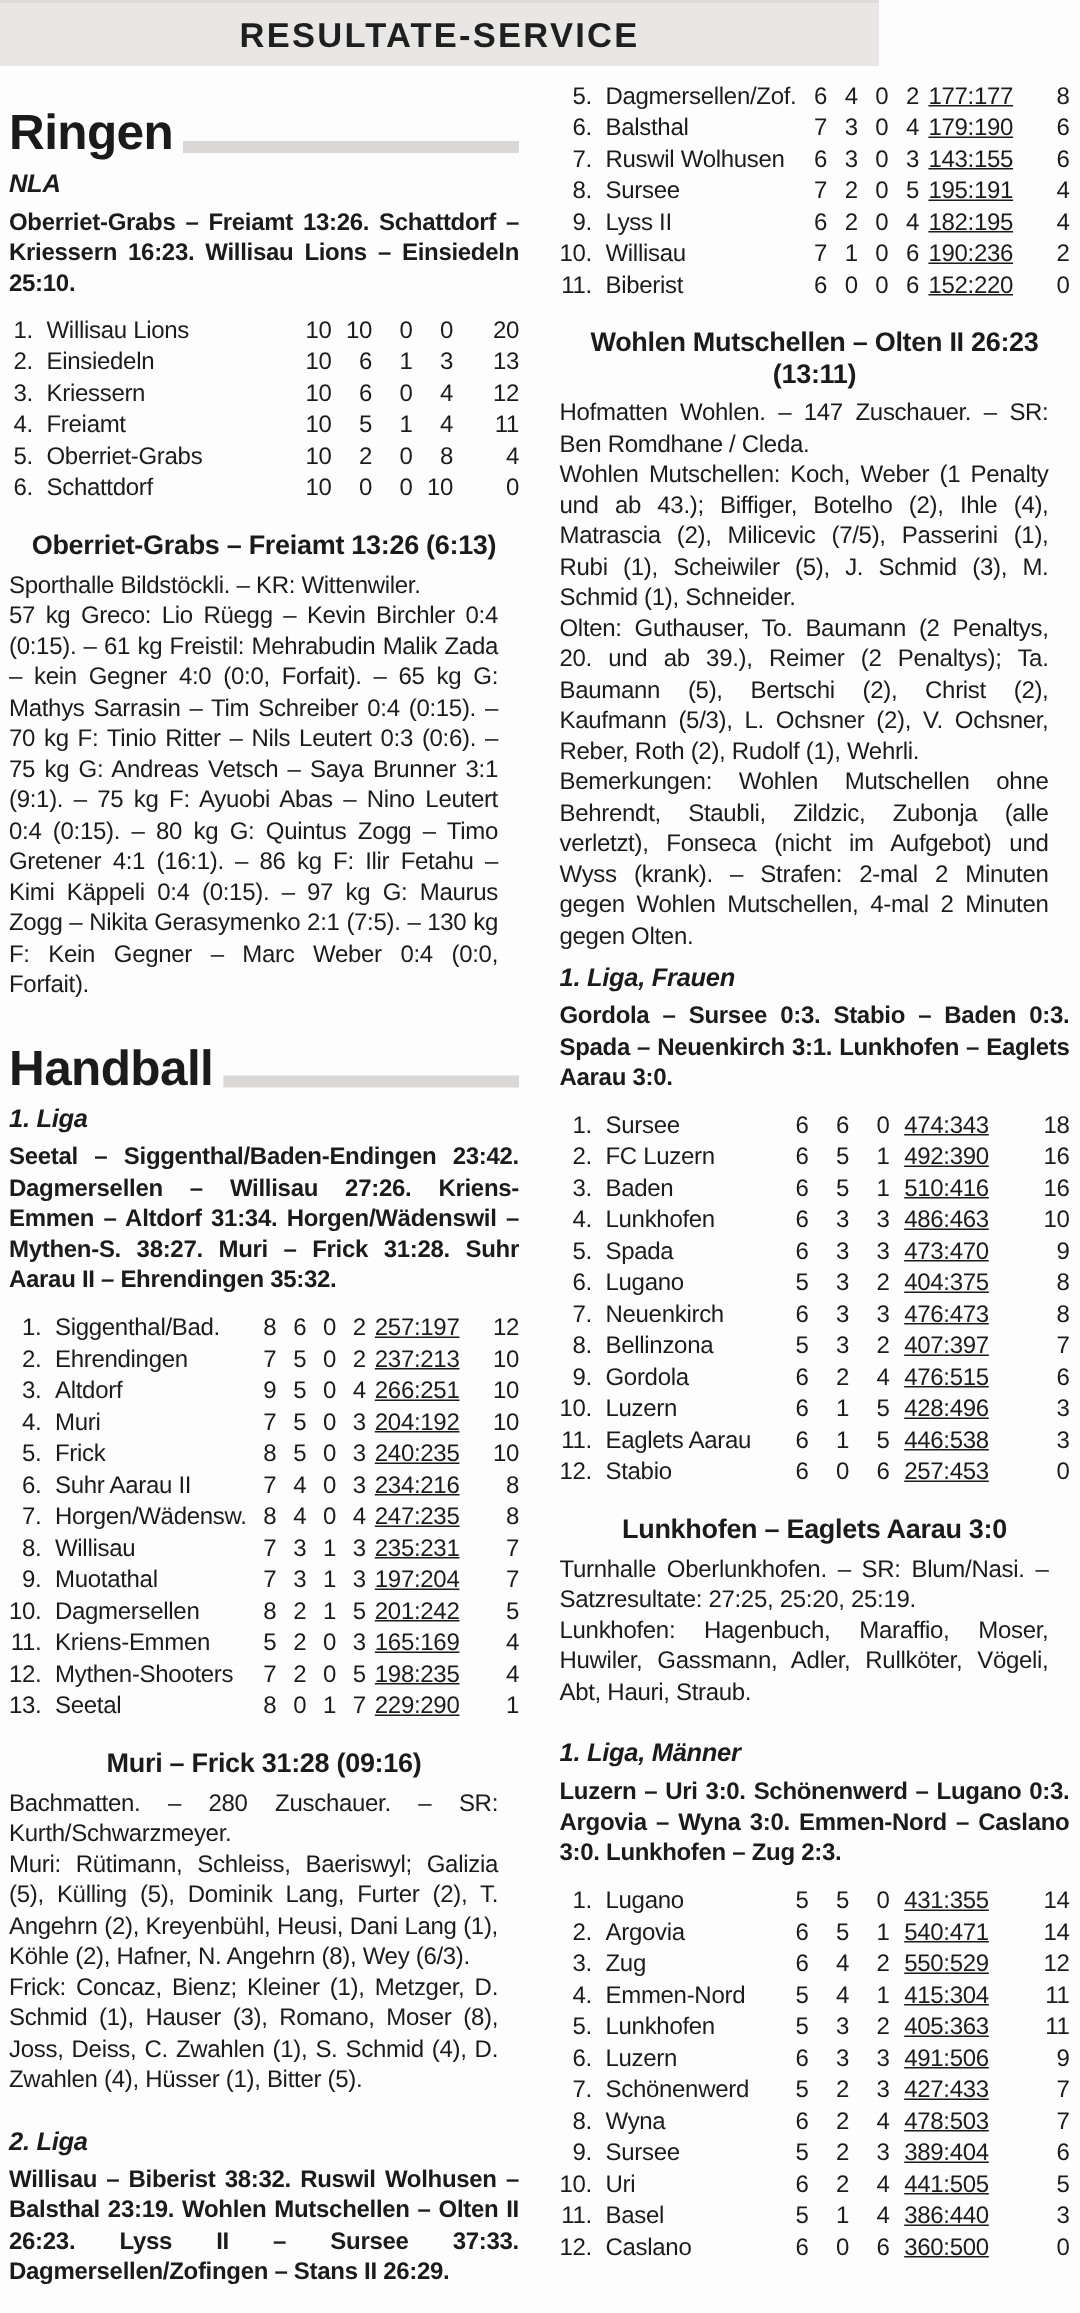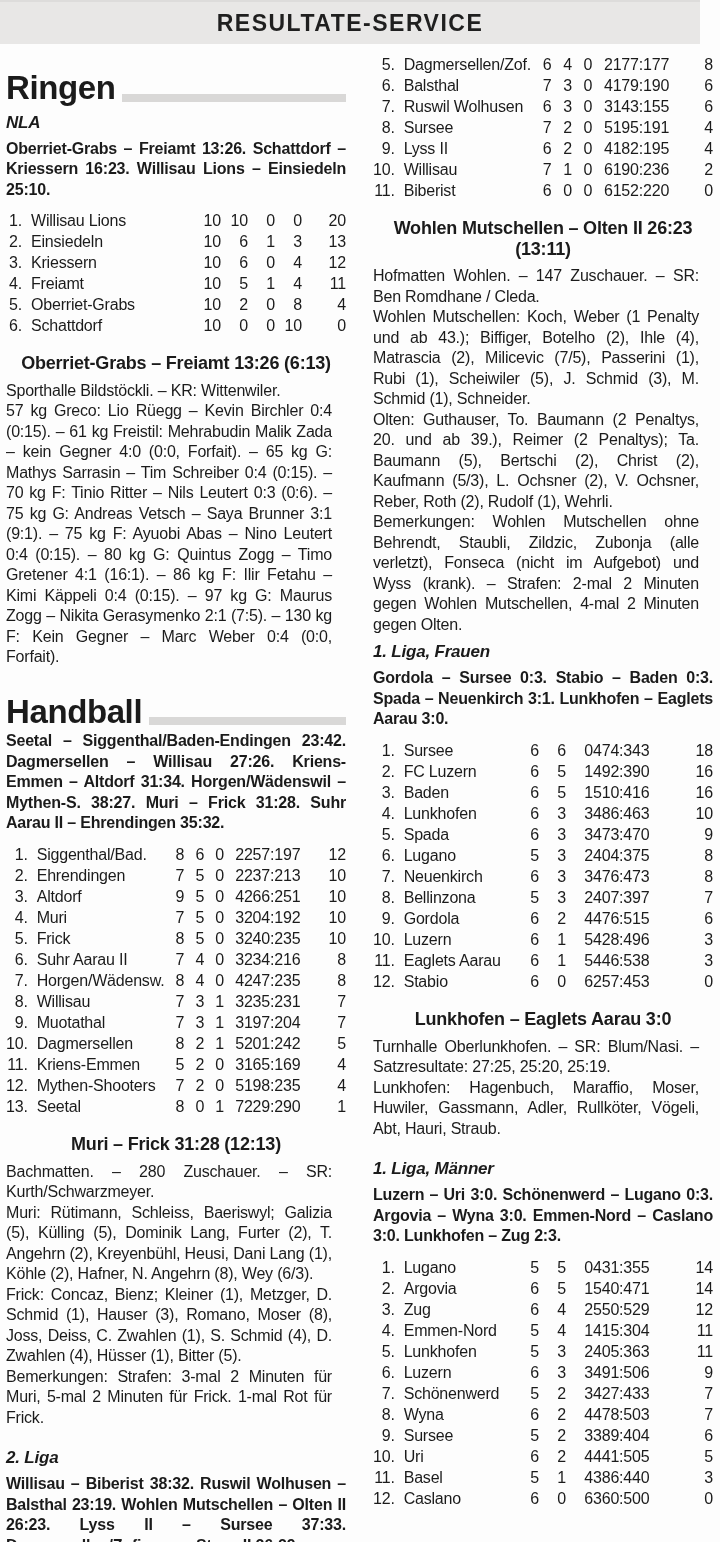--- a/index.html
+++ b/index.html
@@ -6,21 +6,21 @@
   html, body { margin: 0; padding: 0; }
   body {
     width: 720px; height: 1542px;
     background: #fdfdfd;
     overflow: hidden;
     font-family: "Liberation Sans", sans-serif;
     color: #1b1b1b;
     -webkit-font-smoothing: antialiased;
   }
   .masthead {
-    width: 700px; height: 44px;
+    width: 586px; height: 44px;
     background: #e8e7e6;
     display: flex; align-items: center; justify-content: center;
     border-top: 2px solid #dddcdb;
   }
   .masthead-title {
     font-size: 23px; font-weight: bold;
     letter-spacing: 1.5px; color: #1f1f1f;
   }
   .columns {
     display: flex;
@@ -74,21 +74,21 @@
     margin: 10px 0 8px 0;
   }
   table.standings td {
     padding: 0;
     line-height: 21px;
     white-space: nowrap;
   }
   td.rank  { width: 25px; text-align: right; padding-right: 9px !important; }
   td.team  { text-align: left; }
   td.num   { width: 27px; text-align: right; }
-  td.score { width: 76px; text-align: left; }
+  td.score { width: 76px; text-align: center; text-decoration: underline; }
   td.pts   { width: 44px; text-align: right; }
   .gap-top { margin-top: 20px; }
   .liga2-gap { margin-top: 20px; }
 </style>
 </head>
 <body>
 
 <div class="page">
 
   <header class="masthead">
@@ -168,20 +168,21 @@
       <div class="match-heading">Oberriet-Grabs – Freiamt 13:26 (6:13)</div>
       <div class="report-block">
         <p class="report">Sporthalle Bildstöckli. – KR: Wittenwiler.</p>
         <p class="report">57 kg Greco: Lio Rüegg – Kevin Birchler 0:4 (0:15). – 61 kg Freistil: Mehrabudin Malik Zada – kein Gegner 4:0 (0:0, Forfait). – 65 kg G: Mathys Sarrasin – Tim Schreiber 0:4 (0:15). – 70 kg F: Tinio Ritter – Nils Leutert 0:3 (0:6). – 75 kg G: Andreas Vetsch – Saya Brunner 3:1 (9:1). – 75 kg F: Ayuobi Abas – Nino Leutert 0:4 (0:15). – 80 kg G: Quintus Zogg – Timo Gretener 4:1 (16:1). – 86 kg F: Ilir Fetahu – Kimi Käppeli 0:4 (0:15). – 97 kg G: Maurus Zogg – Nikita Gerasymenko 2:1 (7:5). – 130 kg F: Kein Gegner – Marc Weber 0:4 (0:0, Forfait).</p>
       </div>
 
       <div class="section-heading">
         <span class="sh-text">Handball</span>
         <span class="sh-bar"></span>
       </div>
+      <div class="subhead">1. Liga</div>
       <p class="results">Seetal – Siggenthal/Baden-Endingen 23:42. Dagmersellen – Willisau 27:26. Kriens-Emmen – Altdorf 31:34. Horgen/Wädenswil – Mythen-S. 38:27. Muri – Frick 31:28. Suhr Aarau II – Ehrendingen 35:32.</p>
 
       <table class="standings">
         <tbody>
             <tr>
               <td class="rank">1.</td>
               <td class="team">Siggenthal/Bad.</td>
               <td class="num">8</td>
               <td class="num">6</td>
               <td class="num">0</td>
@@ -305,26 +306,25 @@
               <td class="num">8</td>
               <td class="num">0</td>
               <td class="num">1</td>
               <td class="num">7</td>
               <td class="score">229:290</td>
               <td class="pts">1</td>
             </tr>
           </tbody>
       </table>
 
-      <div class="match-heading">Muri – Frick 31:28 (12:13)</div>
+      <div class="match-heading">Muri – Frick 31:28 (09:16)</div>
       <div class="report-block">
         <p class="report">Bachmatten. – 280 Zuschauer. – SR: Kurth/Schwarzmeyer.</p>
         <p class="report">Muri: Rütimann, Schleiss, Baeriswyl; Galizia (5), Külling (5), Dominik Lang, Furter (2), T. Angehrn (2), Kreyenbühl, Heusi, Dani Lang (1), Köhle (2), Hafner, N. Angehrn (8), Wey (6/3).</p>
         <p class="report">Frick: Concaz, Bienz; Kleiner (1), Metzger, D. Schmid (1), Hauser (3), Romano, Moser (8), Joss, Deiss, C. Zwahlen (1), S. Schmid (4), D. Zwahlen (4), Hüsser (1), Bitter (5).</p>
-        <p class="report">Bemerkungen: Strafen: 3-mal 2 Minuten für Muri, 5-mal 2 Minuten für Frick. 1-mal Rot für Frick.</p>
       </div>
 
       <div class="subhead liga2-gap">2. Liga</div>
       <p class="results">Willisau – Biberist 38:32. Ruswil Wolhusen – Balsthal 23:19. Wohlen Mutschellen – Olten II 26:23. Lyss II – Sursee 37:33. Dagmersellen/Zofingen – Stans II 26:29.</p>
 
     </div>
 
     <div class="col">
 
       <table class="standings gap-top">

